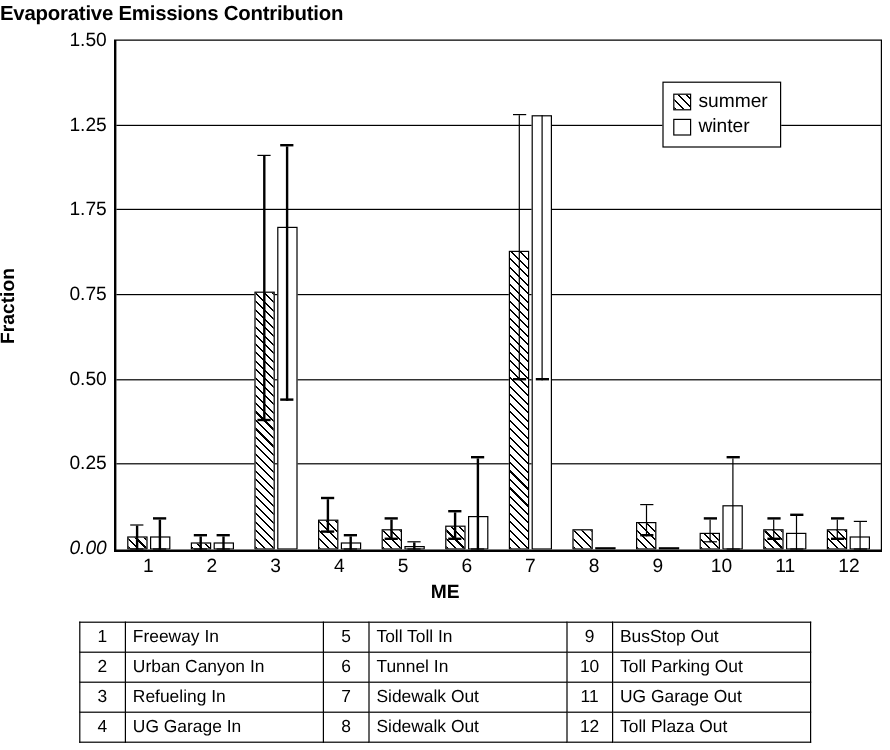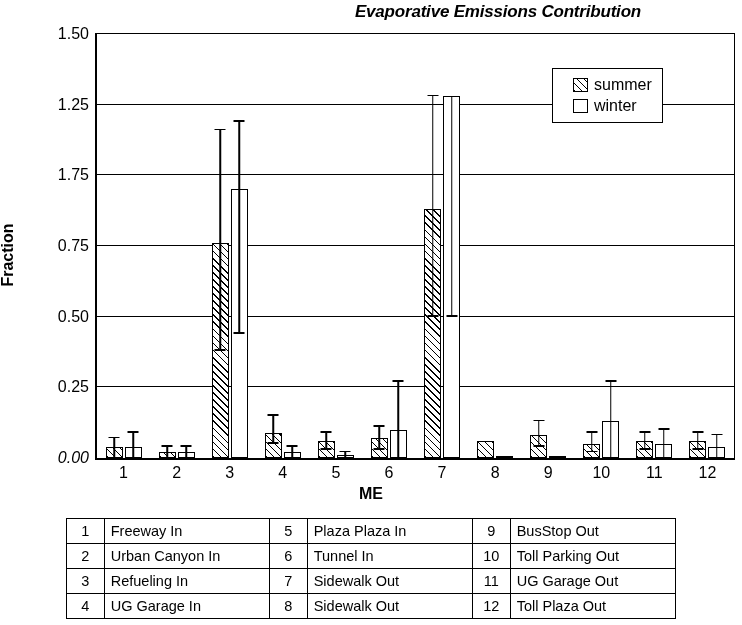--- a/index.html
+++ b/index.html
@@ -10,25 +10,24 @@
   body {
     width: 742px; height: 625px;
     font-family: "Liberation Sans", sans-serif;
     color: #000;
     position: relative;
     overflow: hidden;
   }
   #chart-title {
     position: absolute;
     top: 2px; left: 0; width: 641px;
-    text-align: right;
+    text-align: left;
     font-size: 17px;
     font-weight: bold;
     letter-spacing: -0.2px;
-    font-style: italic;
   }
   
   #plot-area {
     position: absolute;
     left: 95px;          
     top: 33px;
     width: 640px;
     height: 427px;       
     border-left: 2px solid #000;
     border-bottom: 2px solid #000;
@@ -105,21 +104,21 @@
     left: 50%;
     transform: translateX(-50%);
   }
   
   #legend {
     position: absolute;
     left: 552px;
     top: 68px;
     border: 1.5px solid #000;
     background: #fff;
-    padding: 5px 10px 6px 20px;
+    padding: 5px 10px 6px 8px;
     font-size: 16px;
   }
   .legend-row {
     display: flex;
     align-items: center;
     height: 21px;
   }
   .legend-swatch {
     width: 15px; height: 14px;
     border: 1.5px solid #000;
@@ -309,21 +308,21 @@
     <span>winter</span>
   </div>
 </div>
 
 <table id="key-table">
   <tbody>
       <tr>
         <td class="num">1</td>
         <td class="name">Freeway In</td>
         <td class="num">5</td>
-        <td class="name">Plaza Plaza In</td>
+        <td class="name">Toll Toll In</td>
         <td class="num">9</td>
         <td class="name">BusStop Out</td>
       </tr>
       <tr>
         <td class="num">2</td>
         <td class="name">Urban Canyon In</td>
         <td class="num">6</td>
         <td class="name">Tunnel In</td>
         <td class="num">10</td>
         <td class="name">Toll Parking Out</td>

